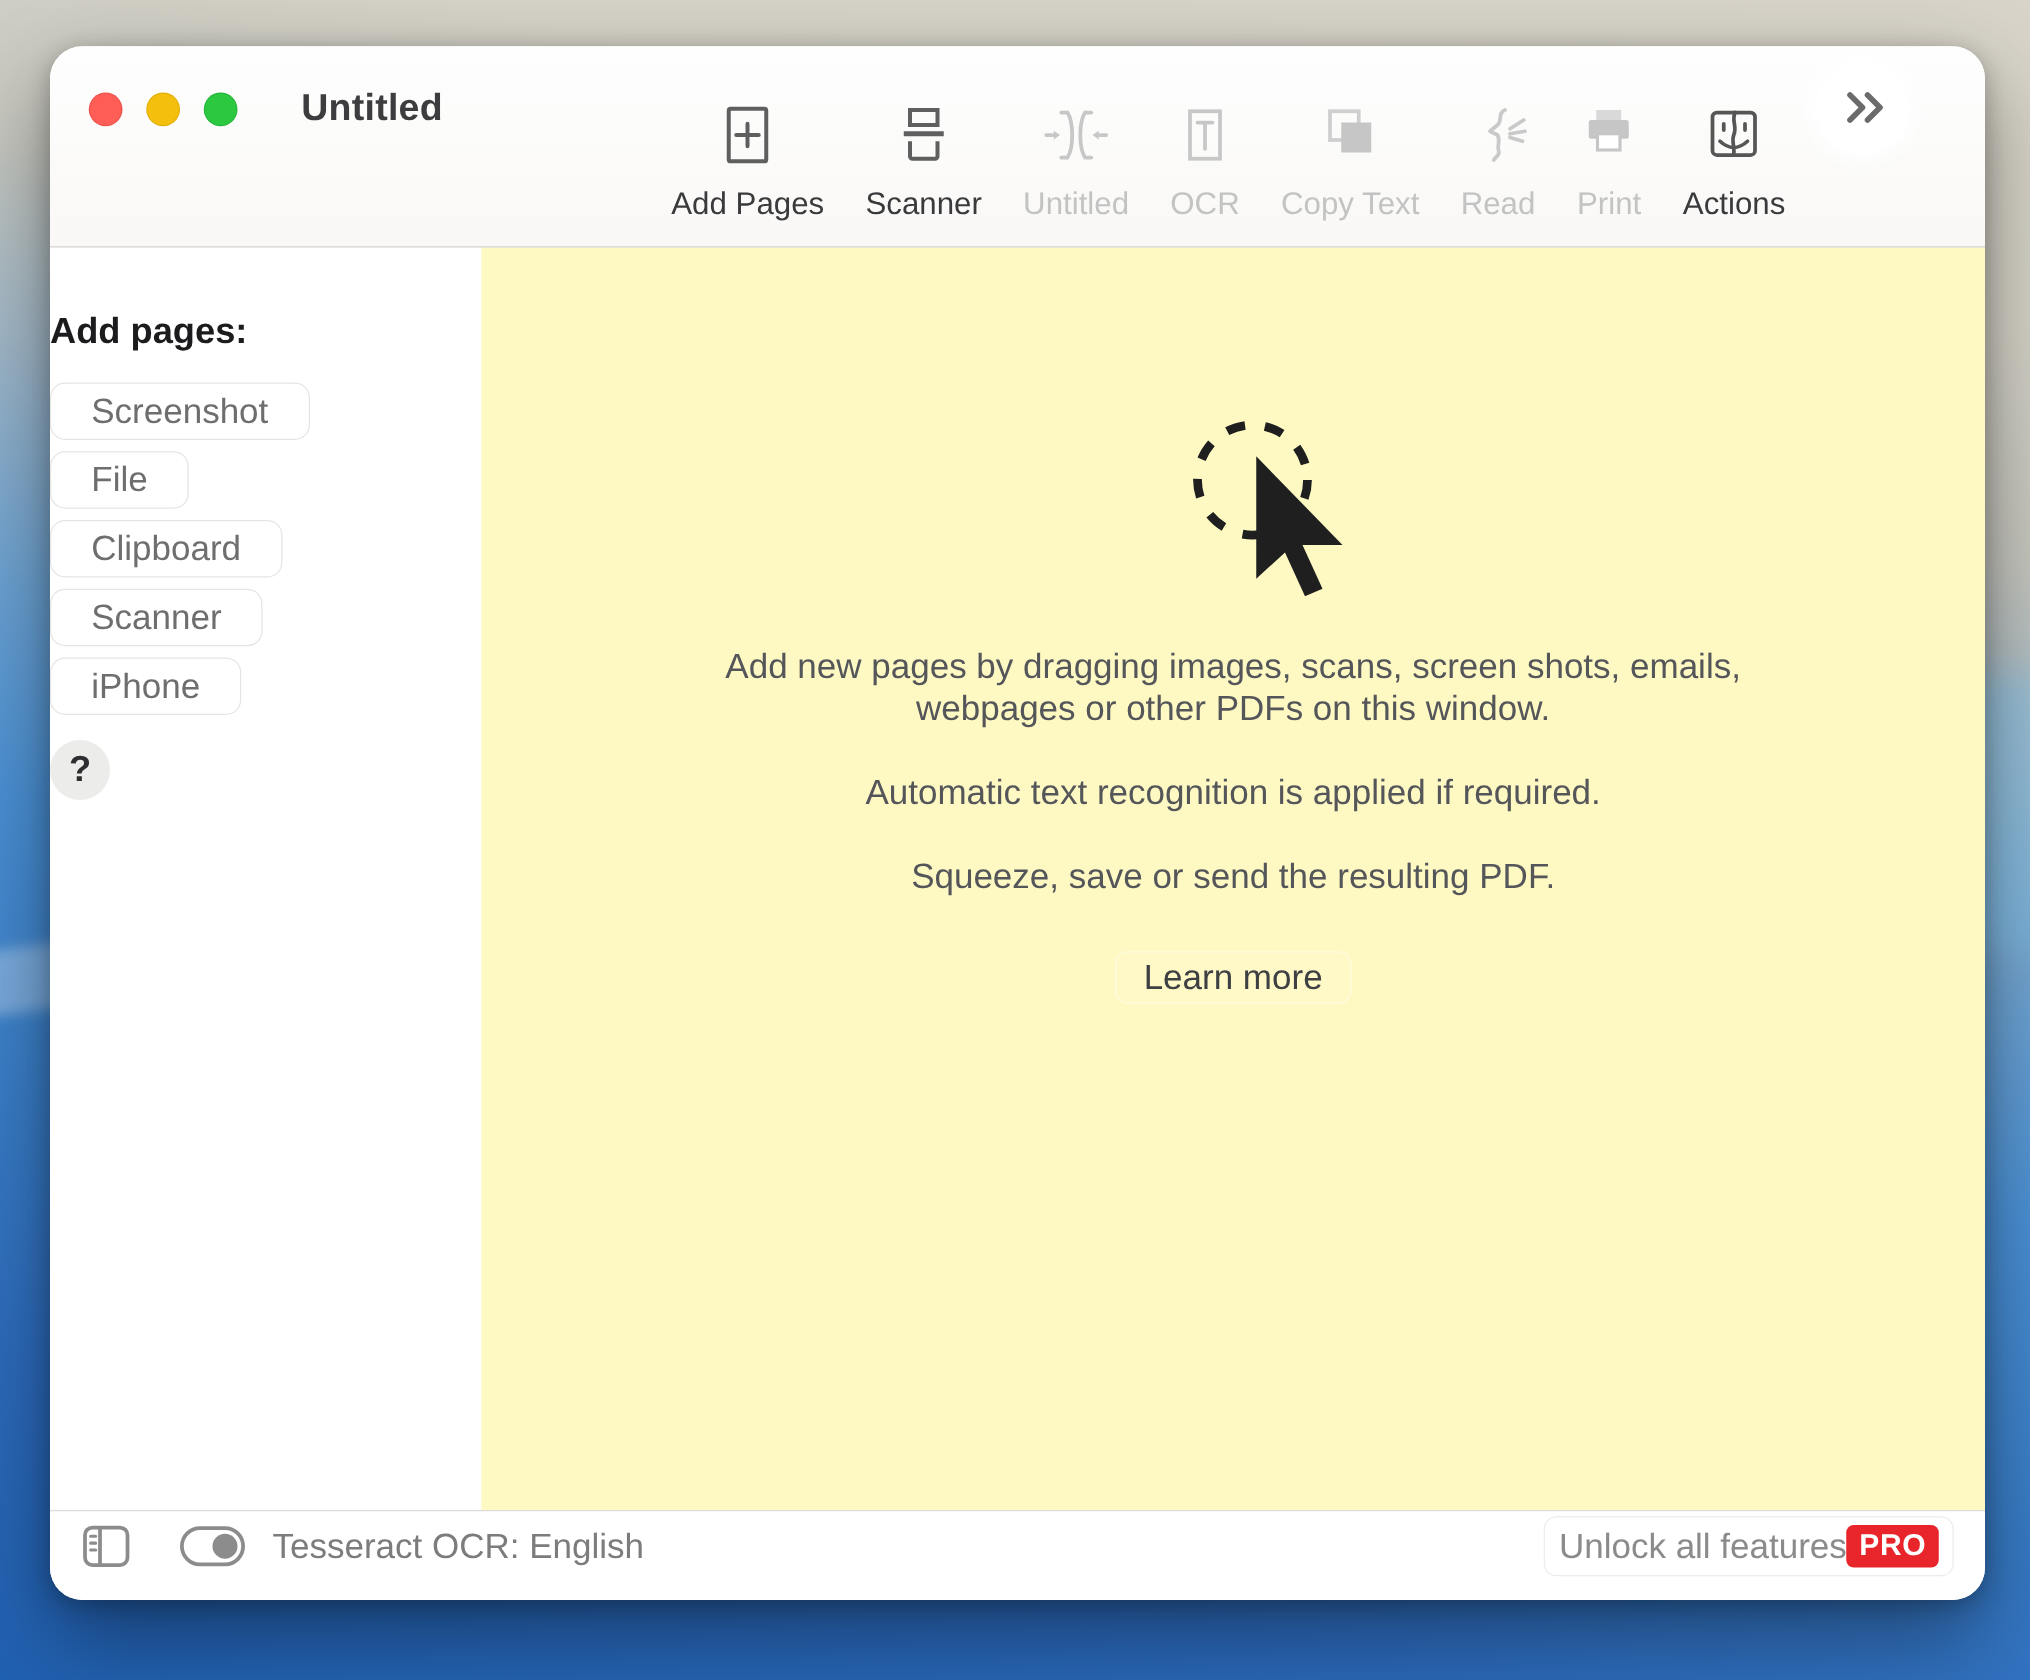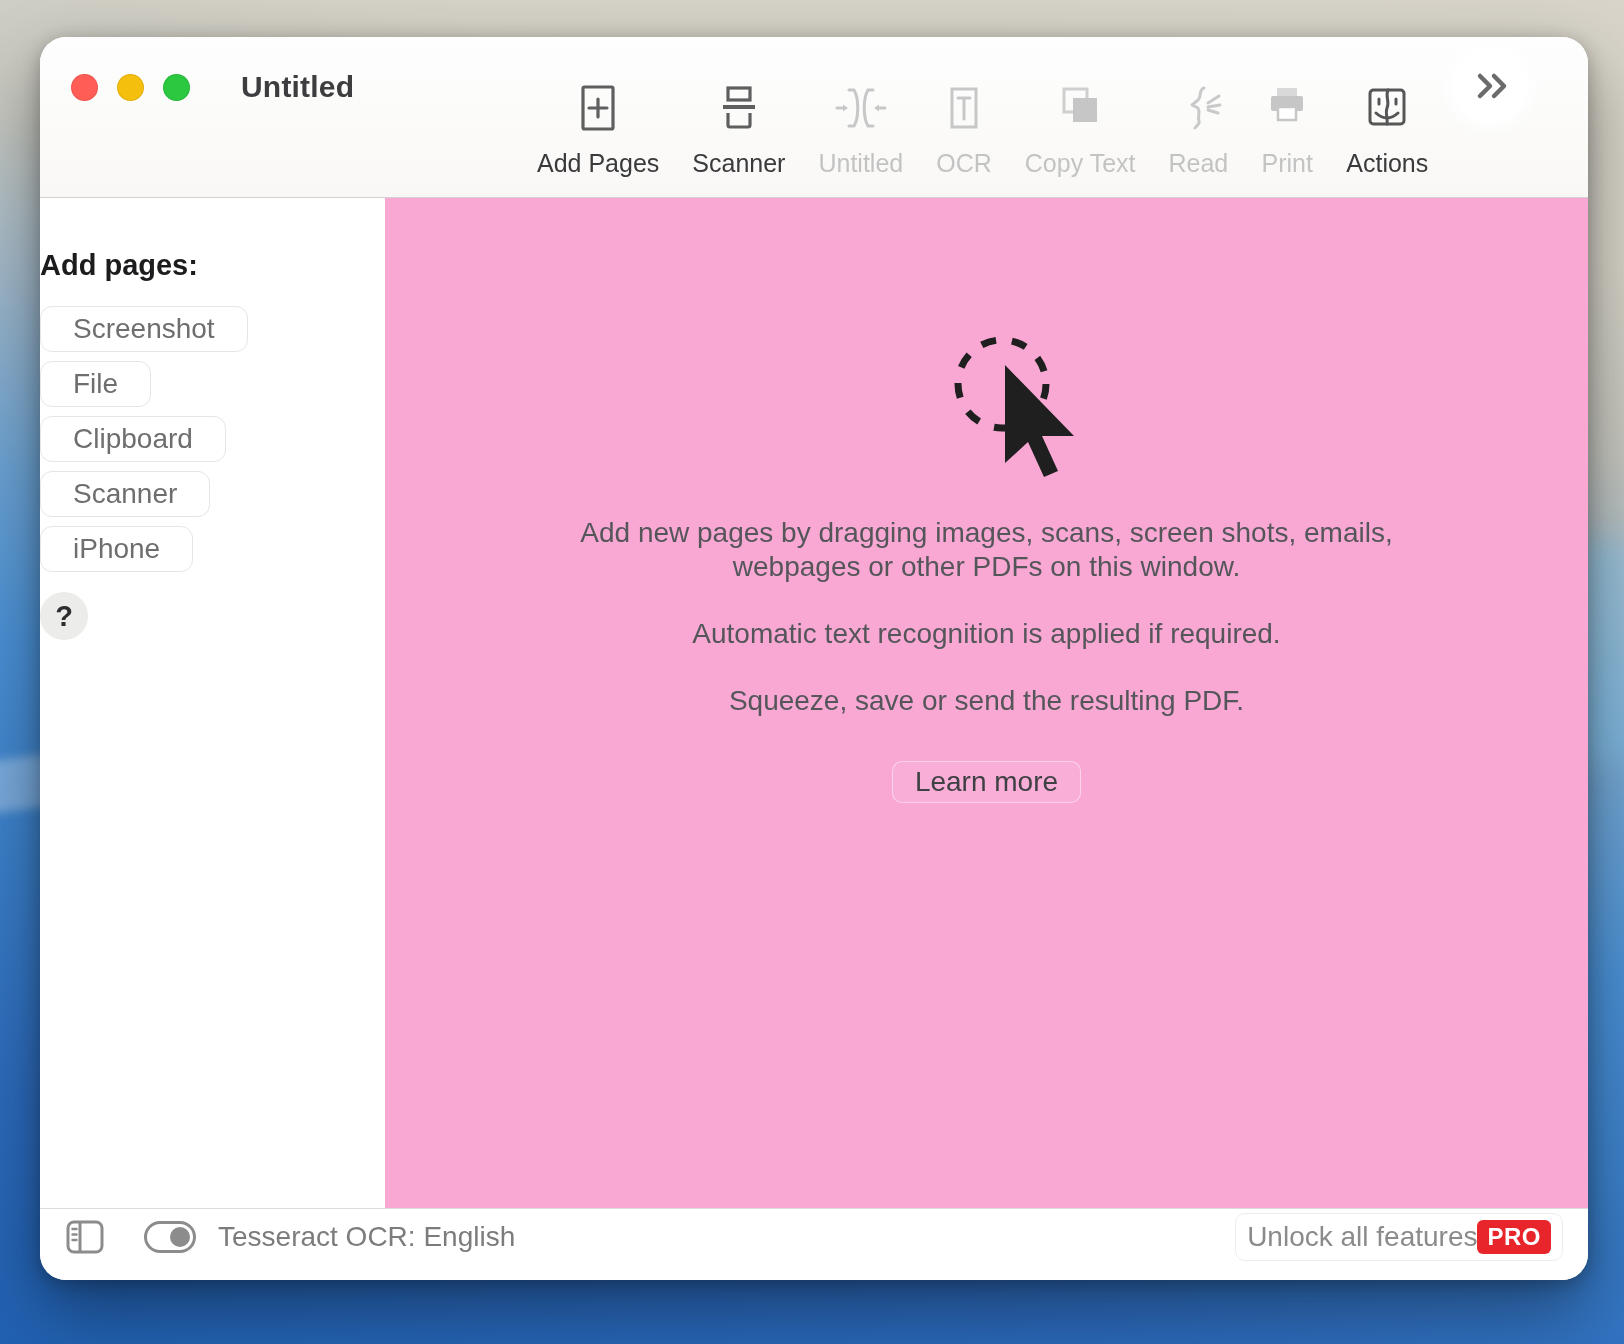--- a/index.html
+++ b/index.html
@@ -40,21 +40,21 @@
   
   .body{flex:1;min-height:0;display:flex;}
   .sidebar{width:345px;flex:none;background:#fff;display:flex;flex-direction:column;align-items:flex-start;}
   .side-heading{margin-top:50px;font-size:29px;font-weight:600;color:#1c1c1e;line-height:34px;}
   .side-btn{margin-top:9px;background:#fff;border:1.5px solid #e7e5e2;border-radius:12px;
     padding:5px 32px;font-size:28px;line-height:34px;color:#6e6e70;cursor:default;}
   .side-btn.first{margin-top:24px;}
   .help-btn{margin-top:20px;width:48px;height:48px;border-radius:50%;background:#ececea;
     display:flex;align-items:center;justify-content:center;font-size:29px;font-weight:600;color:#2e2e30;}
 
-  .canvas{flex:1;background:#f9a8d4;display:flex;flex-direction:column;align-items:center;overflow:hidden;}
+  .canvas{flex:1;background:#fef9c3;display:flex;flex-direction:column;align-items:center;overflow:hidden;}
   .drop-icon{margin-top:124px;flex:none;}
   .msg{color:#55565a;font-size:28px;line-height:34px;text-align:center;white-space:pre-line;margin:0 0 0 0;}
   .msg1{margin-top:34px;max-width:860px;}
   .msg2{margin-top:33px;}
   .msg3{margin-top:33px;}
   .learn-btn{margin-top:43px;height:42px;padding:0 22px;border-radius:10px;
     background:rgba(255,255,255,.08);border:1.5px solid rgba(255,255,255,.45);
     font-size:28px;color:#3f4043;display:flex;align-items:center;}
 
   

